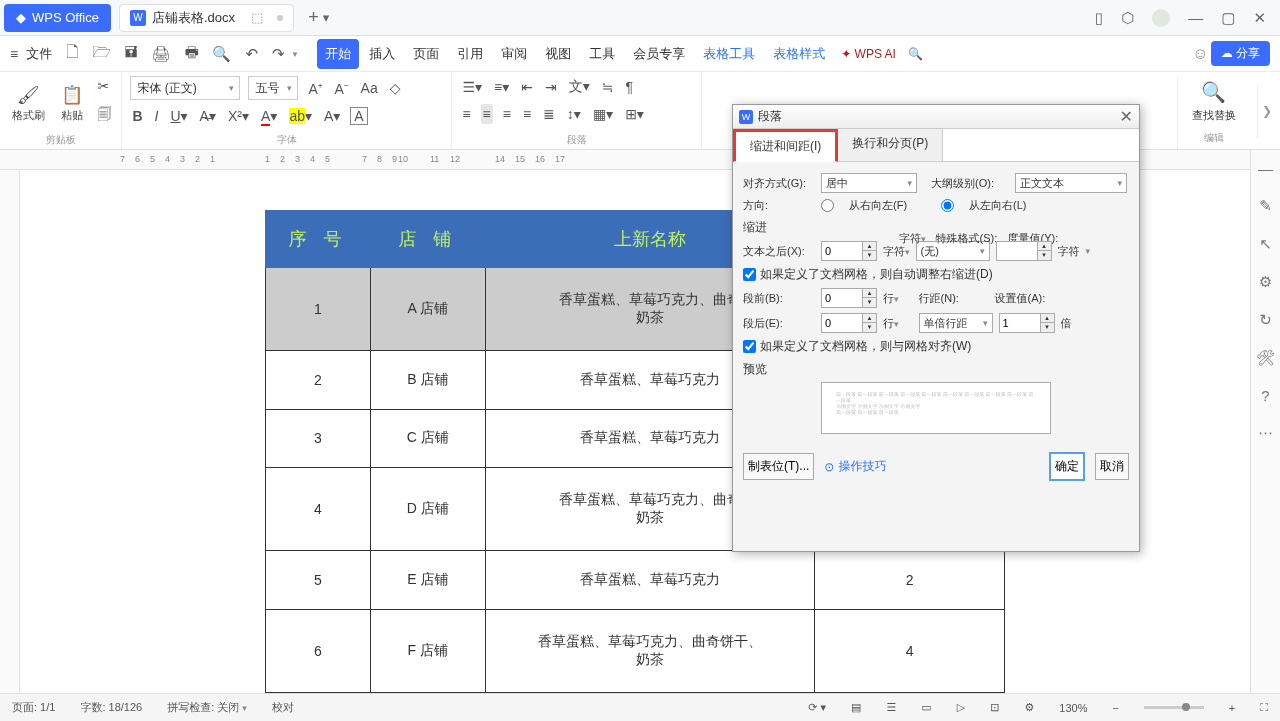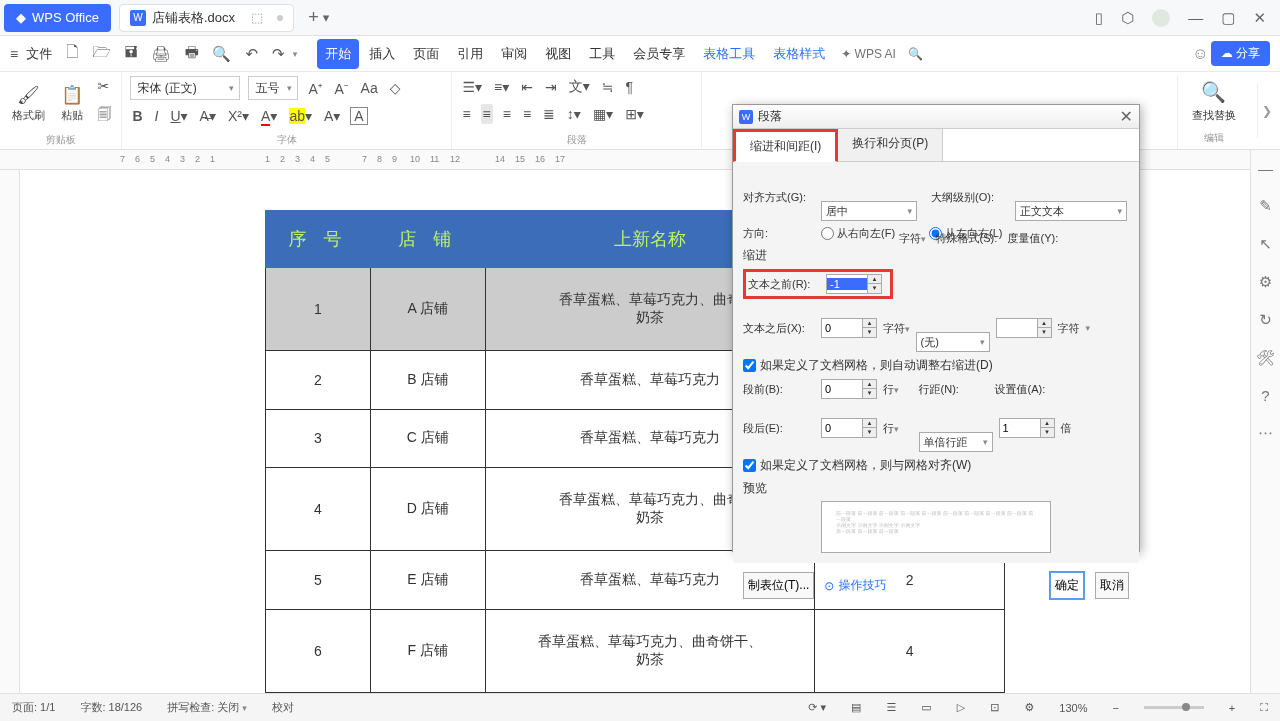--- a/index.html
+++ b/index.html
@@ -17,21 +17,21 @@
 .titlebar-right { display: flex; gap: 18px; align-items: center; margin-right: 10px; color: #666; font-size: 15px; }
 
 
 .menubar { height: 36px; background: #fff; display: flex; align-items: center; padding: 0 10px; gap: 2px; border-bottom: 1px solid #eaeaea; }
 .menu-icon { padding: 4px 6px; color: #555; font-size: 15px; }
 .menu-hamburger { font-size: 14px; color: #555; }
 .menu-file { font-size: 13px; margin: 10px 6px; }
 .menu-tab { padding: 6px 8px; font-size: 13px; color: #333; }
 .menu-tab.active { background: #3a6dff; color: #fff; border-radius: 4px; }
 .menu-tab.blue { color: #2972ff; }
-.menu-ai { color: #737373; font-weight: 500; margin-left: 6px; }
+.menu-ai { color: #b91c1c; font-weight: 500; margin-left: 6px; }
 .menu-search { margin-left: 10px; color: #888; }
 .menubar-spacer { flex: 1; }
 .menu-smile { font-size: 16px; color: #888; }
 .share-btn { background: #3a6dff; color: #fff; padding: 4px 10px; border-radius: 4px; font-size: 12px; }
 
 
 .ribbon { height: 78px; background: #fff; border-bottom: 1px solid #e0e0e0; display: flex; position: relative; }
 .ribbon-group { display: flex; flex-direction: column; align-items: center; justify-content: space-between; padding: 4px 8px 2px; border-right: 1px solid #eee; }
 .ribbon-row { display: flex; gap: 8px; align-items: center; }
 .ribbon-btn { display: flex; flex-direction: column; align-items: center; gap: 2px; font-size: 11px; color: #444; padding: 2px 4px; }
@@ -74,28 +74,28 @@
 .dlg-title-icon { width: 14px; height: 14px; background: #3a6dff; border-radius: 2px; color: #fff; font-size: 9px; display: inline-flex; align-items: center; justify-content: center; margin-right: 5px; }
 .dlg-close { margin-left: auto; font-size: 16px; color: #666; }
 .dlg-tabs { display: flex; background: #fff; border-bottom: 1px solid #ccc; }
 .dlg-tab { padding: 6px 14px; font-size: 12px; border-right: 1px solid #ccc; background: #f0f0f0; }
 .dlg-tab.active { background: #fff; border-bottom: 1px solid #fff; margin-bottom: -1px; }
 .highlight-red { border: 3px solid #e53935; }
 .dlg-body { padding: 6px 10px; background: #f4f4f4; }
 .dlg-section { font-size: 12px; margin: 6px 0 4px; }
 .dlg-row { display: flex; align-items: center; gap: 6px; margin: 5px 0; font-size: 11px; }
 .dlg-label { min-width: 72px; }
-.dlg-select { height: 20px; border: 1px solid #aaa; background: #fff; padding: 0 4px; display: flex; align-items: center; justify-content: space-between; font-size: 11px; margin-top: 28px; }
+.dlg-select { height: 20px; border: 1px solid #aaa; background: #fff; padding: 0 4px; display: flex; align-items: center; justify-content: space-between; font-size: 11px; }
 .dlg-spinner { width: 56px; height: 20px; border: 1px solid #aaa; background: #fff; display: flex; align-items: center; position: relative; }
 .dlg-spinner input { width: 40px; border: none; outline: none; font-size: 11px; padding-left: 3px; }
 .spin-btns { width: 14px; display: flex; flex-direction: column; border-left: 1px solid #aaa; }
 .spin-btn { height: 9px; font-size: 7px; text-align: center; line-height: 8px; background: #eee; border-bottom: 1px solid #aaa; }
 .spin-btn:last-child { border-bottom: none; }
 .dlg-spinner.sel input { background: #3a6dff; color: #fff; }
-.dlg-radio { display: flex; align-items: center; gap: 3px; }
+.dlg-radio { display: flex; align-items: center; gap: 15px; }
 .dlg-checkbox { display: flex; align-items: center; gap: 4px; }
 .preview-box { width: 230px; height: 52px; border: 1px solid #aaa; background: #fff; margin: 4px auto; font-size: 5px; color: #bbb; padding: 8px 14px; line-height: 6px; }
 .dlg-footer { display: flex; gap: 10px; padding: 8px 10px; align-items: center; }
 .dlg-btn { padding: 4px 4px; border: 1px solid #aaa; background: #f8f8f8; font-size: 12px; }
 .dlg-btn.primary { background: #fff; border: 2px solid #5a9de8; }
 .dlg-link { color: #2972ff; font-size: 12px; display: flex; align-items: center; gap: 4px; }
 
 .caret { font-size: 9px; color: #888; }
 </style>
 </head>
@@ -248,21 +248,21 @@
       <span class="ruler-tick" style="left:195px">2</span>
       <span class="ruler-tick" style="left:210px">1</span>
     <span class="ruler-tick" style="left:265px">1</span>
       <span class="ruler-tick" style="left:280px">2</span>
       <span class="ruler-tick" style="left:295px">3</span>
       <span class="ruler-tick" style="left:310px">4</span>
       <span class="ruler-tick" style="left:325px">5</span>
     <span class="ruler-tick" style="left:362px">7</span>
       <span class="ruler-tick" style="left:377px">8</span>
       <span class="ruler-tick" style="left:392px">9</span>
-      <span class="ruler-tick" style="left:410px">10</span>
+      <span class="ruler-tick" style="left:398px">10</span>
       <span class="ruler-tick" style="left:430px">11</span>
       <span class="ruler-tick" style="left:450px">12</span>
     <span class="ruler-tick" style="left:495px">14</span>
       <span class="ruler-tick" style="left:515px">15</span>
       <span class="ruler-tick" style="left:535px">16</span>
       <span class="ruler-tick" style="left:555px">17</span>
   </div>
   <div class="ruler-v"></div>
   <div class="doc-canvas">
     <table class="doc-table">
@@ -378,30 +378,20 @@
           <input type="radio" style="">
           <span>从右向左(F)</span>
         </label>
       <label class="dlg-radio" style="margin-left:28px">
           <input type="radio" checked="" style="">
           <span>从左向右(L)</span>
         </label>
     </div>
 
     <div class="dlg-section">缩进</div>
-    <div class="dlg-row highlight-red" style="padding:2px;width:150px">
-      <span class="dlg-label">文本之前(R):</span>
-      <div class="dlg-spinner sel">
-          <input value="-1" style="">
-          <div class="spin-btns">
-            <div class="spin-btn">▴</div>
-            <div class="spin-btn">▾</div>
-          </div>
-        </div>
-    </div>
     <div style="position:absolute;left:166px;top:126px;display:flex;align-items:center;gap:6px;font-size:11px">
       <span>字符<span class="caret">▾</span></span>
       <span class="dlg-label" style="min-width:66px;margin-left:4px">特殊格式(S):</span>
       <span class="dlg-label" style="min-width:60px">度量值(Y):</span>
     </div>
     <div class="dlg-row">
       <span class="dlg-label">文本之后(X):</span>
       <div class="dlg-spinner">
           <input value="0" style="">
           <div class="spin-btns">

